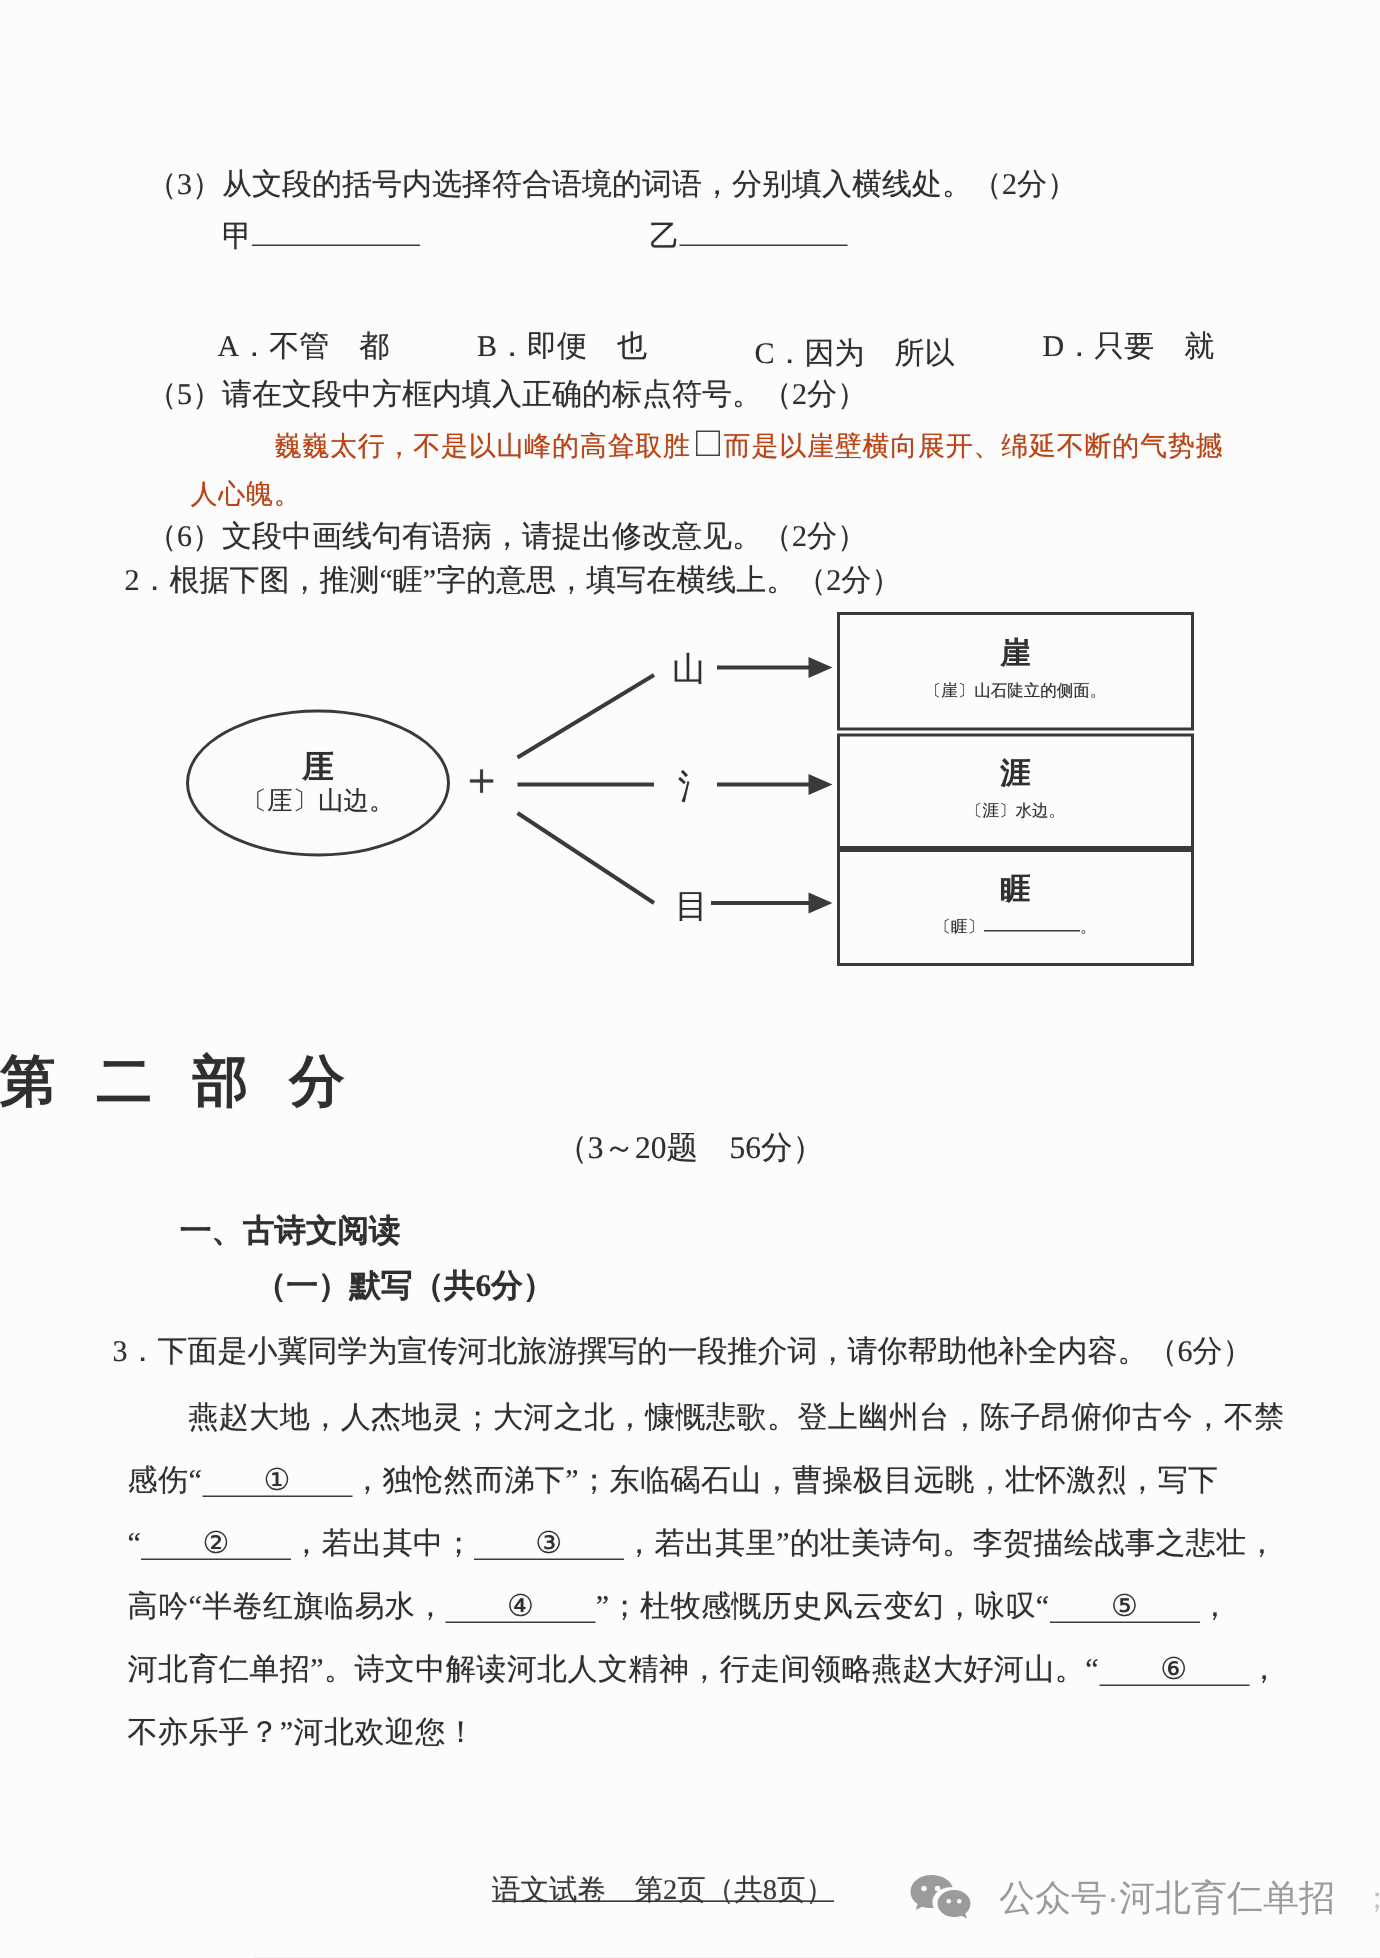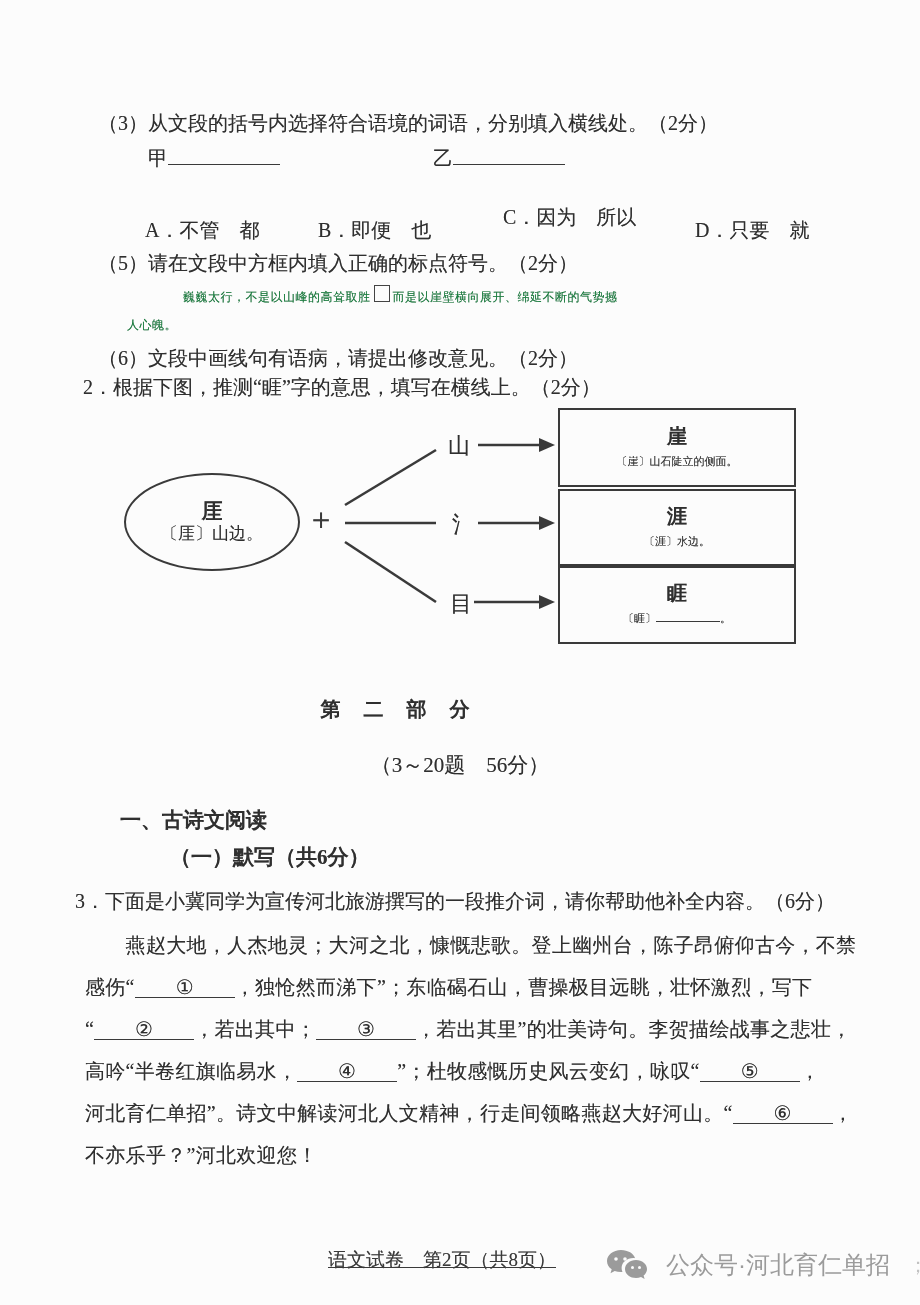--- a/index.html
+++ b/index.html
@@ -13,21 +13,21 @@
     overflow:hidden;
     text-shadow:0 0 0.6px rgba(40,40,40,0.45);
   }
   .abs{position:absolute;white-space:nowrap;}
   .q-line{font-size:20px;line-height:22px;}
   .u-line{display:inline-block;width:112px;border-bottom:1.6px solid #3a3a3a;height:16px;vertical-align:baseline;}
   .dots{letter-spacing:1px;margin-left:6px;color:#3a3a3a;}
   .bracket{font-size:21px;font-weight:bold;}
   .bracket-gap{display:inline-block;width:34px;}
   .option{position:absolute;font-size:20px;white-space:nowrap;}
-  .kaiti{font-size:12px;letter-spacing:0.5px;color:#15803d;}
+  .kaiti{font-size:18px;letter-spacing:0.5px;color:#c2410c;}
   .punct-box{display:inline-block;width:14px;height:15px;border:1.6px solid #444;vertical-align:-1px;margin:0 3px;}
   
   .diagram{position:absolute;left:0;top:398px;width:920px;height:262px;}
   .d-ellipse{
     position:absolute;left:124px;top:75px;width:172px;height:94px;
     border:2.2px solid #3a3a3a;border-radius:50%;
     display:flex;flex-direction:column;align-items:center;justify-content:center;
     background:transparent;
   }
   .d-ellipse .d-char{font-weight:bold;font-size:21px;line-height:24px;}
@@ -36,21 +36,21 @@
   .d-radical{position:absolute;font-size:22px;color:#2f2f2f;}
   .d-box{
     position:absolute;left:558px;width:234px;
     border:2.2px solid #3a3a3a;background:transparent;
     display:flex;flex-direction:column;align-items:center;justify-content:center;
   }
   .d-box .d-char{font-weight:bold;font-size:20px;line-height:26px;}
   .d-box .d-gloss{font-size:11px;line-height:24px;}
   .gloss-blank{display:inline-block;width:64px;border-bottom:1.5px solid #3a3a3a;height:14px;vertical-align:baseline;}
   
-  .part2-title{position:absolute;left:0;width:799px;text-align:center;font-size:20px;font-weight:bold;letter-spacing:9px;}
+  .part2-title{position:absolute;left:0;width:799px;text-align:left;font-size:37px;font-weight:bold;letter-spacing:9px;}
   .part2-subtitle{position:absolute;left:0;width:920px;text-align:center;font-size:21px;}
   .sec-head{font-size:21px;font-weight:bold;margin-left:48px;}
   
   .para{position:absolute;left:85px;top:924px;width:780px;font-size:20px;}
   .para-line{height:42px;line-height:42px;white-space:nowrap;letter-spacing:0.3px;}
   .blank-seg{
     display:inline-block;min-width:100px;text-align:center;
     border-bottom:1.6px solid #3a3a3a;
     line-height:20px;height:20px;vertical-align:baseline;
   }
@@ -70,21 +70,21 @@
   <div class="abs q-line" style="top:147px;left:148px">
     <span>甲</span><span class="u-line"></span>
   </div>
   <div class="abs q-line" style="top:147px;left:433px">
     <span>乙</span><span class="u-line"></span>
   </div>
 
 
   <span class="option" style="top:217px;left:145px">A．不管　都</span>
   <span class="option" style="top:217px;left:318px">B．即便　也</span>
-  <span class="option" style="top:204px;left:503px">C．因为　所以</span>
+  <span class="option" style="top:222px;left:503px">C．因为　所以</span>
   <span class="option" style="top:217px;left:695px">D．只要　就</span>
 
   <div class="abs q-line" style="top:252px;left:98px">（5）请在文段中方框内填入正确的标点符号。（2分）</div>
 
   <div class="abs kaiti" style="top:285px;left:183px">
     <span>巍巍太行，不是以山峰的高耸取胜</span><span class="punct-box"></span><span>而是以崖壁横向展开、绵延不断的气势撼</span>
   </div>
   <div class="abs kaiti" style="top:317px;left:127px">人心魄。</div>
 
   <div class="abs q-line" style="top:347px;left:98px">（6）文段中画线句有语病，请提出修改意见。（2分）</div>

